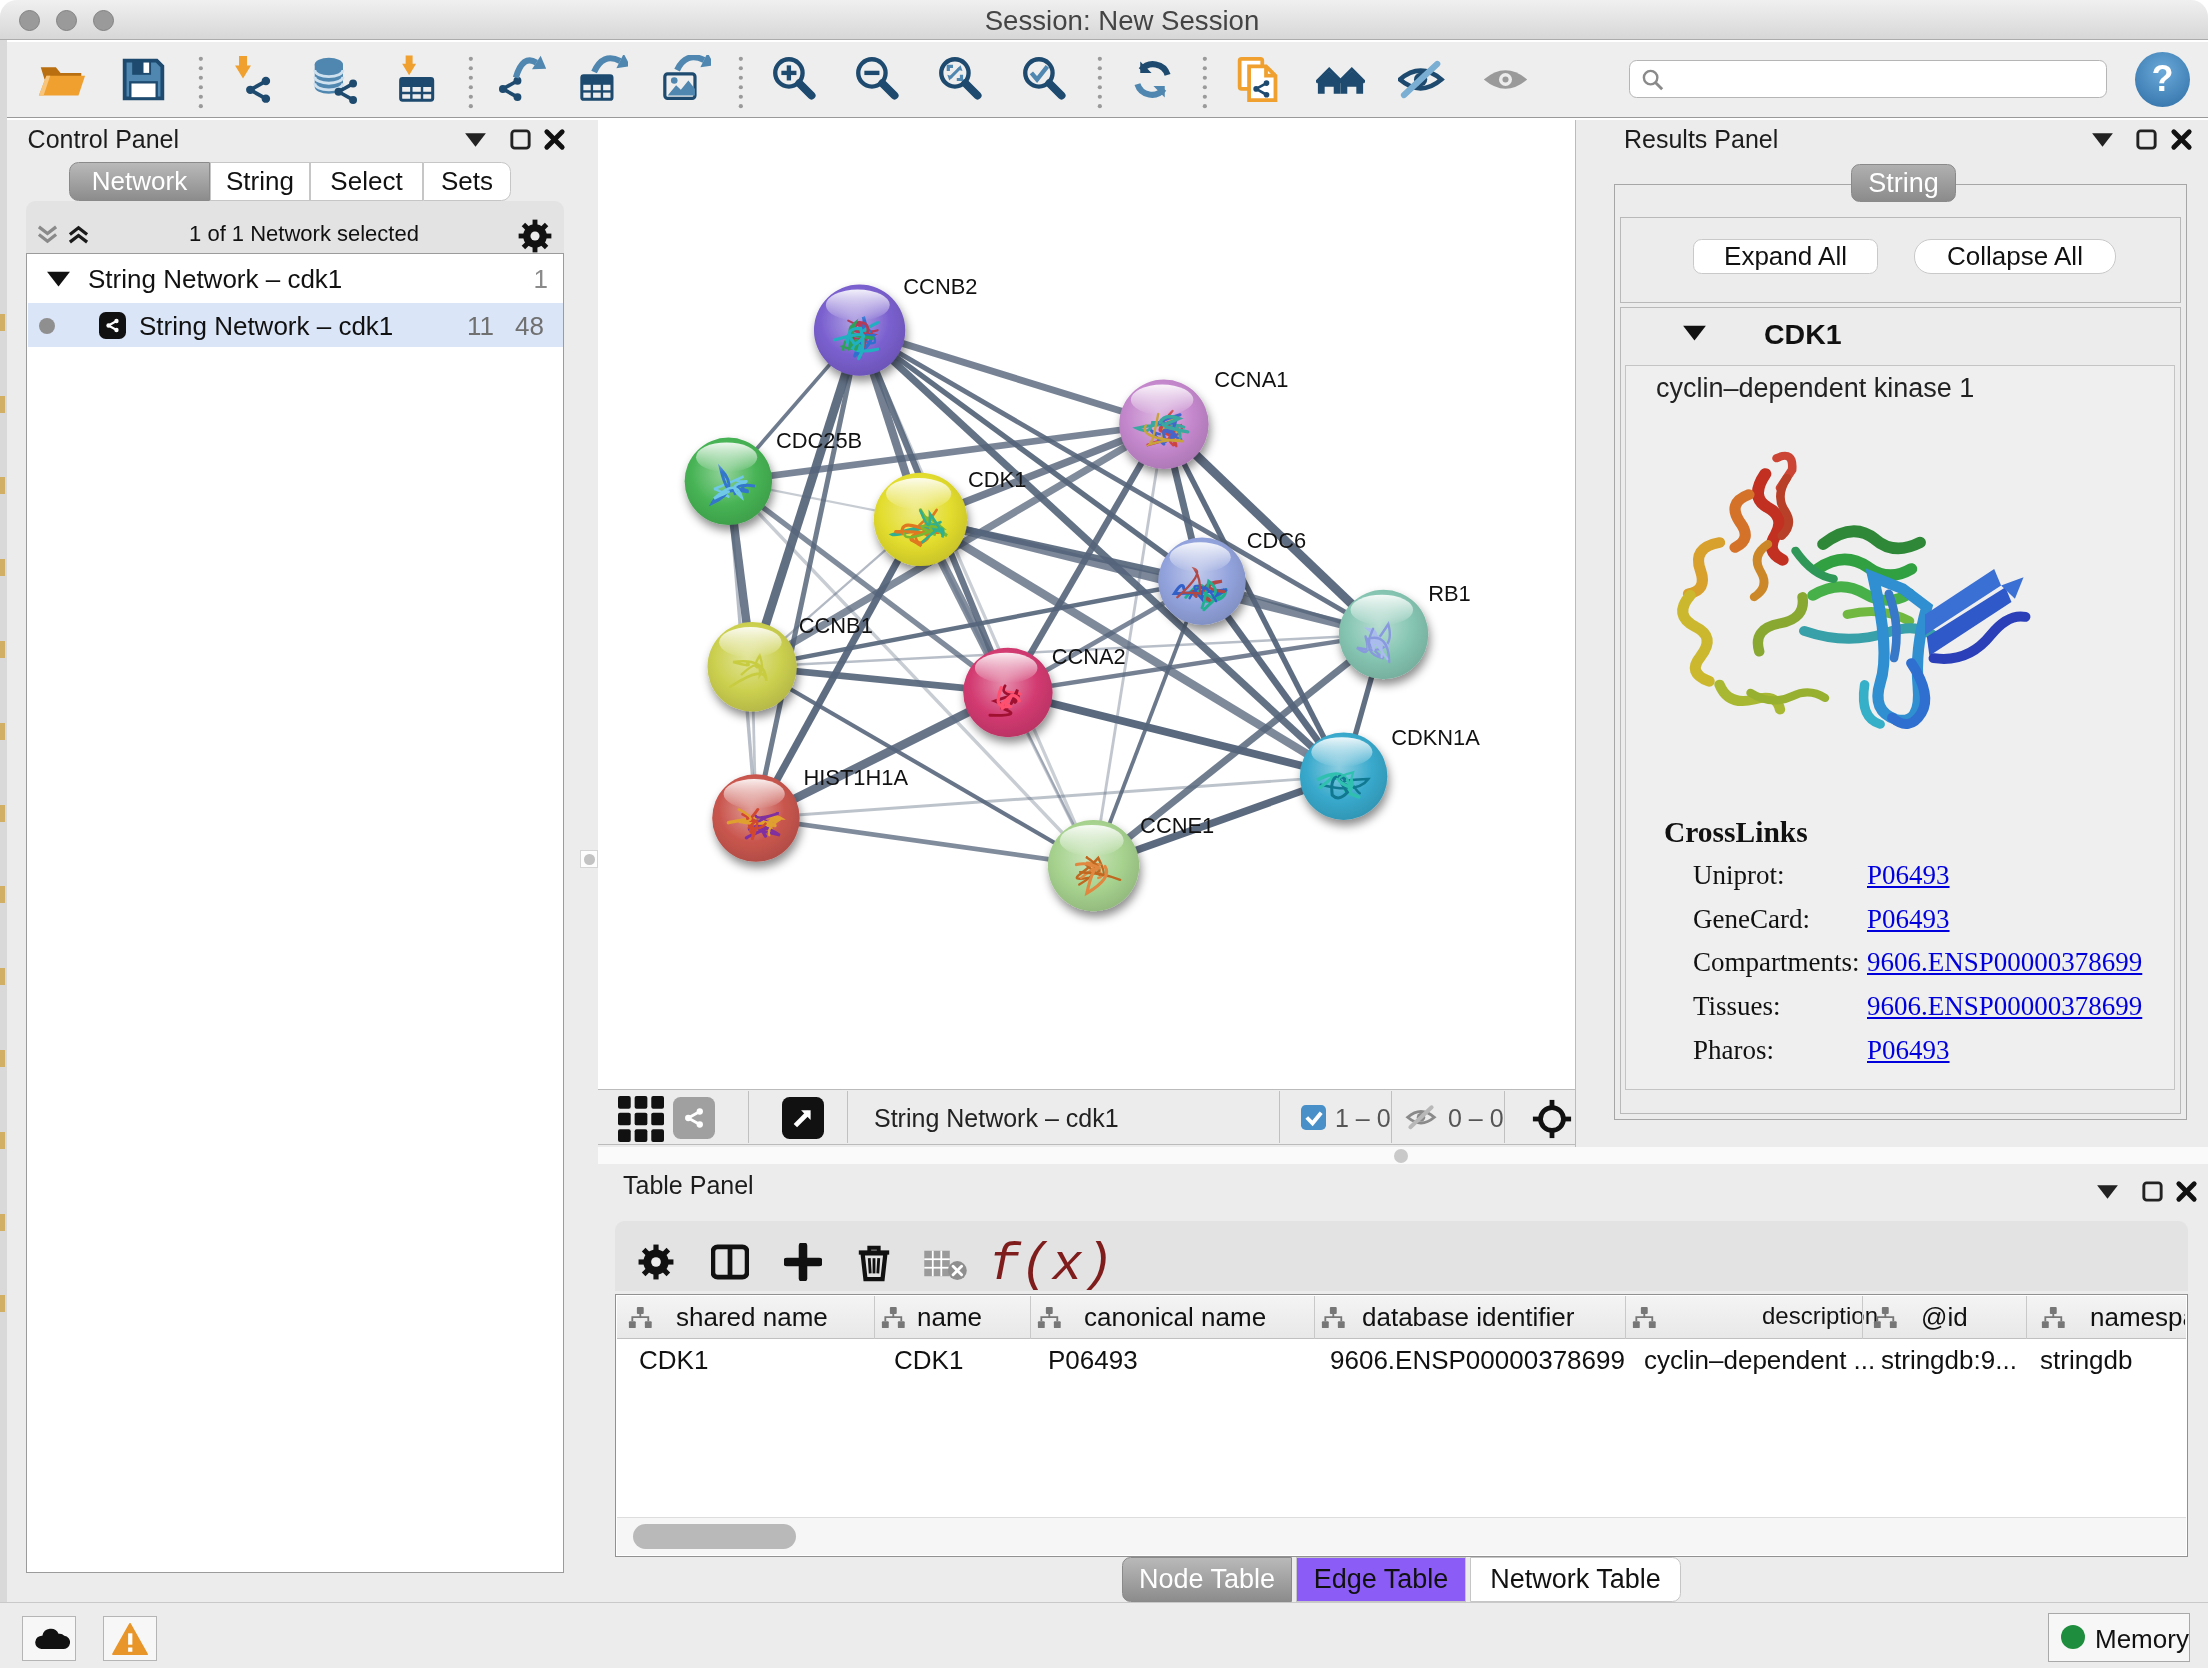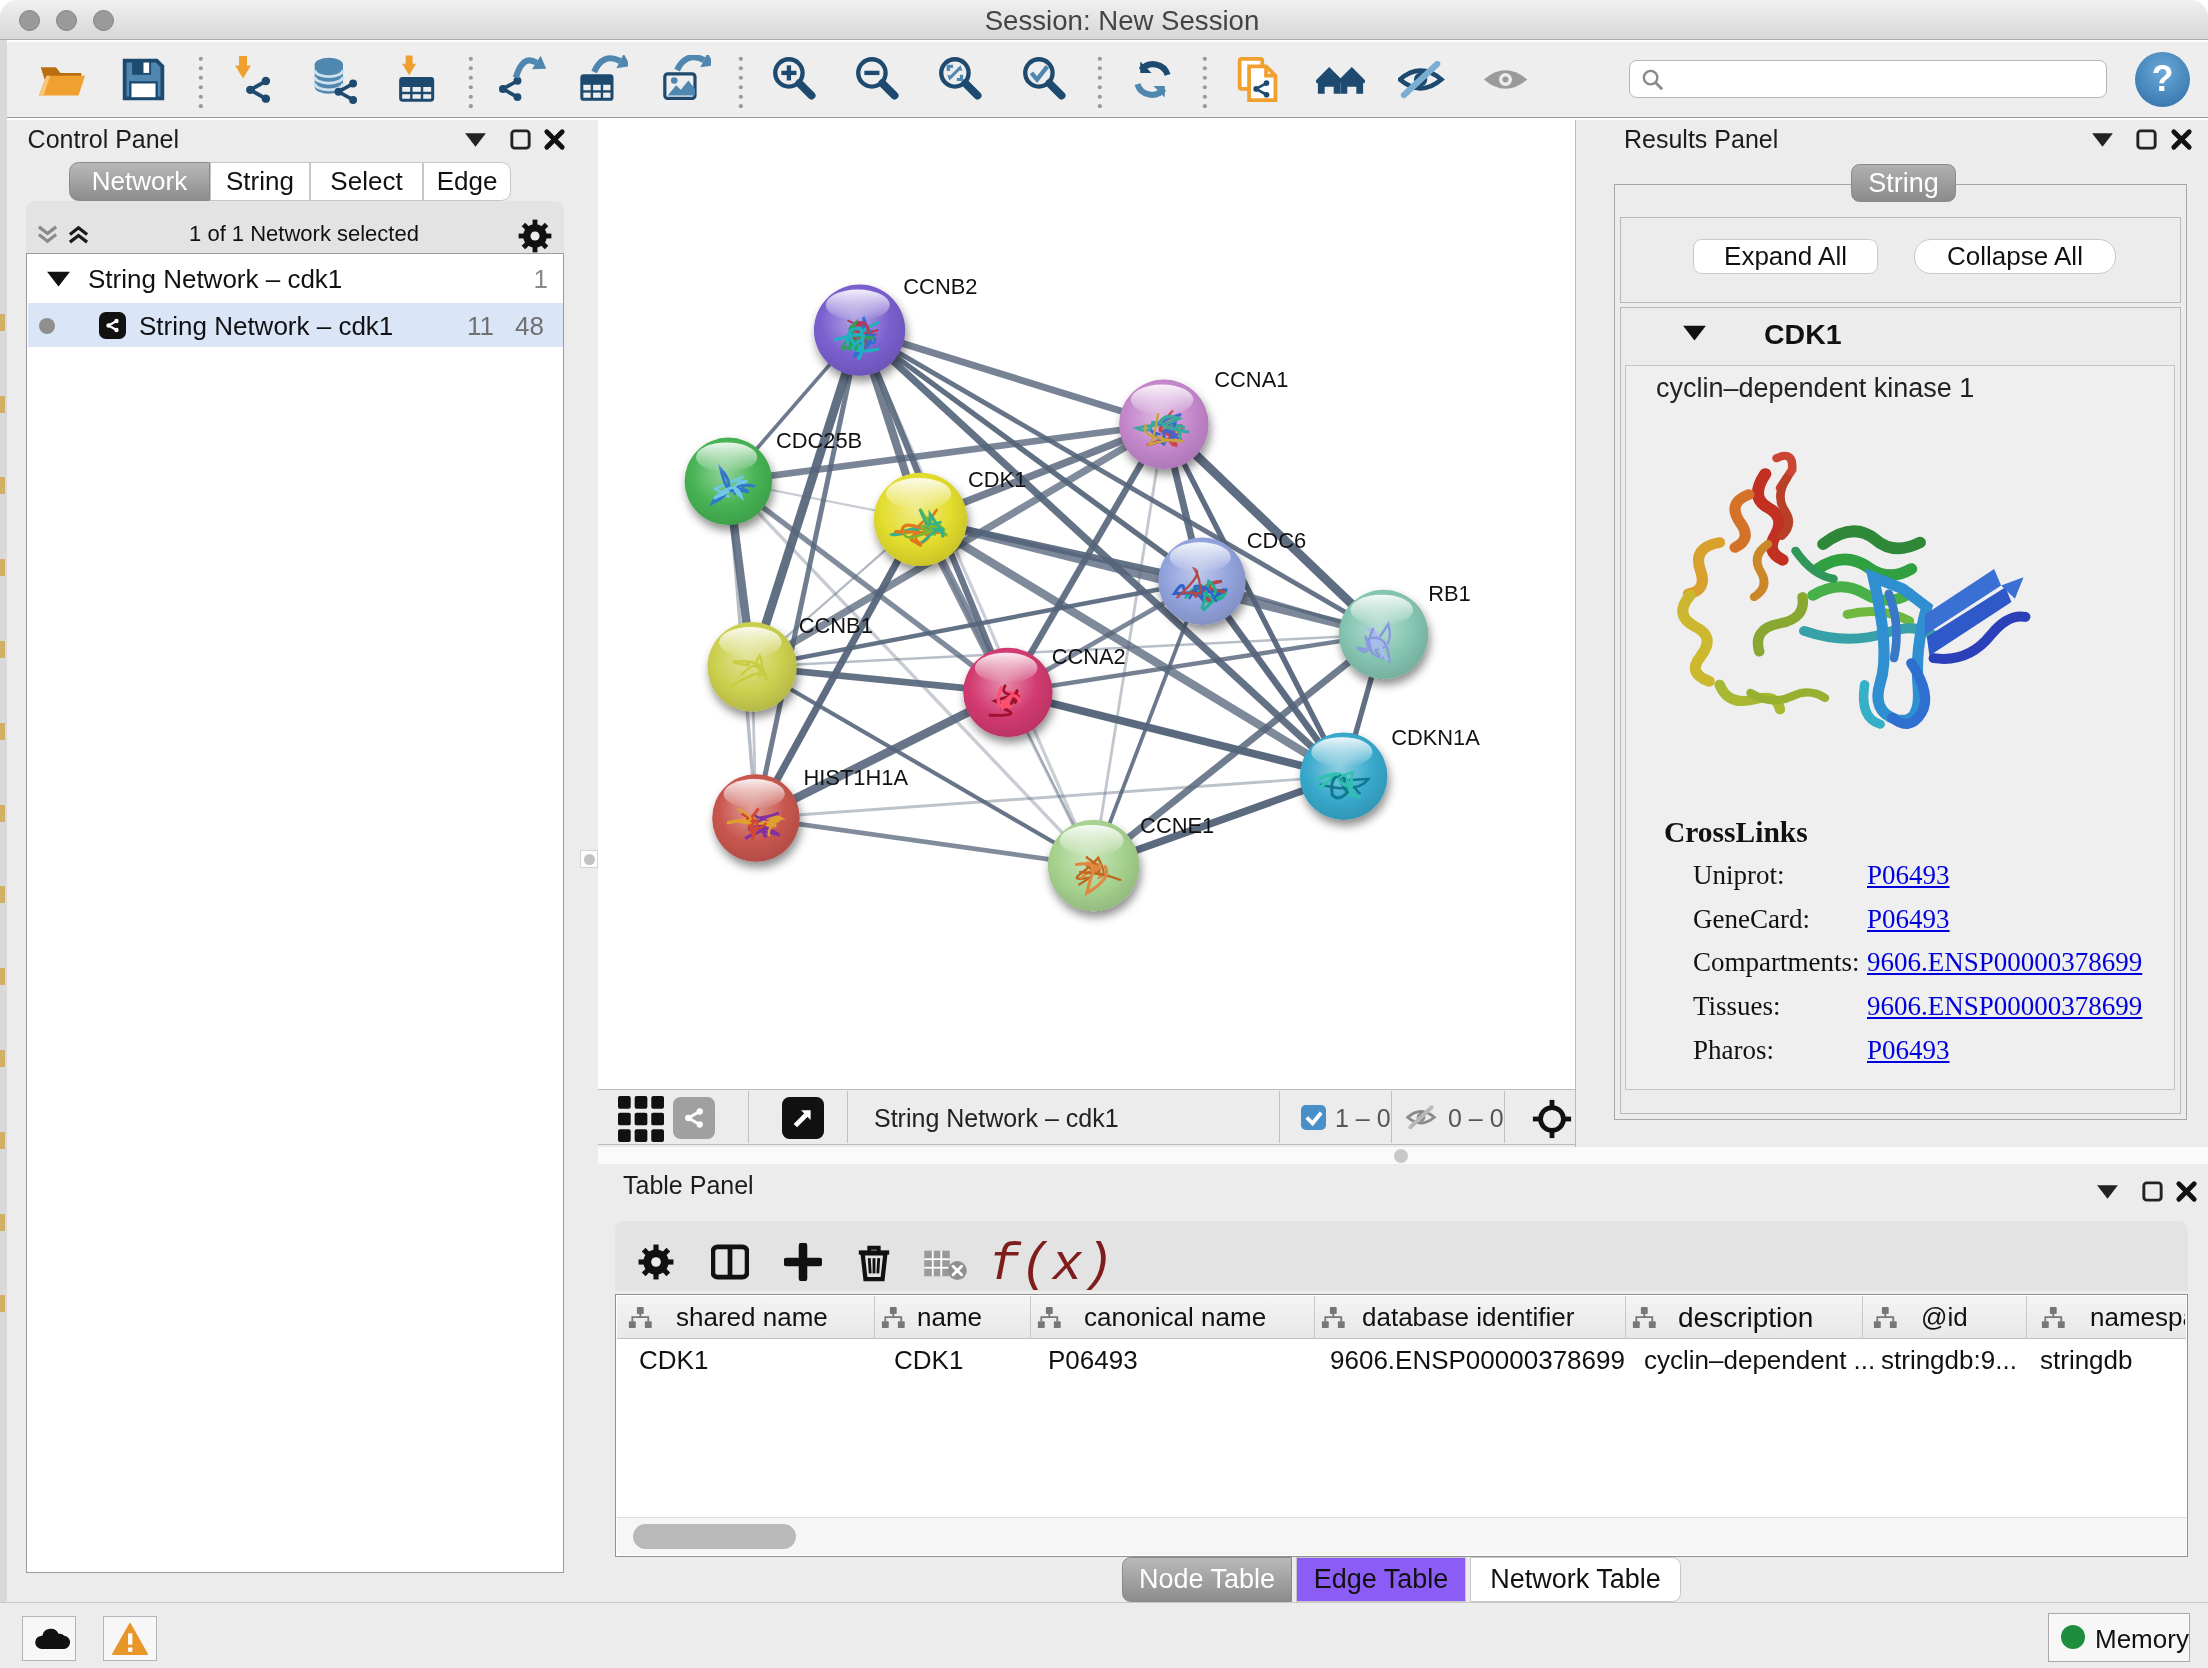--- a/index.html
+++ b/index.html
@@ -211,21 +211,21 @@
   </svg>
 <svg class="abs" style="left:542px;top:127px" width="25" height="25" viewBox="0 0 26 26">
     <g stroke="#111" stroke-width="5" stroke-linecap="round">
       <line x1="5" y1="5" x2="21" y2="21"></line>
       <line x1="21" y1="5" x2="5" y2="21"></line>
     </g>
   </svg>
 <div class="abs" style="left:69px;top:162px;width:141px;height:39px;background:linear-gradient(#b9b9b9,#8c8c8c);border:1px solid #8a8a8a;border-radius:9.5px 0 0 9.5px;color:#fff;font-size:26px;text-align:center;line-height:37px">Network</div>
 <div class="abs" style="left:210px;top:162px;width:100px;height:39px;background:#fff;border:1px solid #c6c6c6;color:#111;font-size:26px;text-align:center;line-height:37px;border-radius:0 0 0 0">String</div>
 <div class="abs" style="left:310px;top:162px;width:113px;height:39px;background:#fff;border:1px solid #c6c6c6;color:#111;font-size:26px;text-align:center;line-height:37px;border-radius:0 0 0 0">Select</div>
-<div class="abs" style="left:423px;top:162px;width:88px;height:39px;background:#fff;border:1px solid #c6c6c6;color:#111;font-size:26px;text-align:center;line-height:37px;border-radius:0 9.5px 9.5px 0">Edge</div>
+<div class="abs" style="left:423px;top:162px;width:88px;height:39px;background:#fff;border:1px solid #c6c6c6;color:#111;font-size:26px;text-align:center;line-height:37px;border-radius:0 9.5px 9.5px 0">Sets</div>
 <div class="abs" style="left:26px;top:201px;width:538px;height:52px;background:#e3e3e3;border-radius:9.5px 9.5px 0 0"></div>
 <svg class="abs" style="left:36px;top:224px" width="23" height="21" viewBox="0 0 24 22">
     <g fill="none" stroke="#8a8a8a" stroke-width="3.4">
       <path d="M3 3 l9 7 9-7"></path>
       <path d="M3 11 l9 7 9-7"></path>
     </g>
   </svg>
 <svg class="abs" style="left:67px;top:224px" width="23" height="21" viewBox="0 0 24 22">
     <g fill="none" stroke="#1a1a1a" stroke-width="3.4">
       <path d="M3 19 l9-7 9 7"></path>
@@ -754,21 +754,21 @@
 <svg class="abs" style="left:1320px;top:1305px" width="28.5" height="27" viewBox="0 0 30 28">
     <g fill="#777">
       <rect x="10.399999999999999" y="2" width="7.199999999999999" height="7.199999999999999" rx="1"></rect>
       <rect x="2" y="16.88" width="7.199999999999999" height="7.199999999999999" rx="1"></rect>
       <rect x="18.799999999999997" y="16.88" width="7.199999999999999" height="7.199999999999999" rx="1"></rect>
       <path d="M5.6 16.88 v-4.32 h16.799999999999997 v4.32" fill="none" stroke="#777" stroke-width="1.92"></path>
       <line x1="14.0" y1="9.2" x2="14.0" y2="13.52" stroke="#777" stroke-width="1.92"></line>
     </g>
   </svg>
 <div class="abs" style="left:1625px;top:1296px;width:1px;height:43px;background:#c9c9c9"></div>
-<div class="abs" style="left:1678px;top:1302px;width:183px;overflow:hidden;font-size:28px;color:#111;white-space:nowrap">description</div>
+<div class="abs" style="left:1762px;top:1302px;width:183px;overflow:hidden;font-size:24px;color:#111;white-space:nowrap">description</div>
 <svg class="abs" style="left:1631px;top:1305px" width="28.5" height="27" viewBox="0 0 30 28">
     <g fill="#777">
       <rect x="10.399999999999999" y="2" width="7.199999999999999" height="7.199999999999999" rx="1"></rect>
       <rect x="2" y="16.88" width="7.199999999999999" height="7.199999999999999" rx="1"></rect>
       <rect x="18.799999999999997" y="16.88" width="7.199999999999999" height="7.199999999999999" rx="1"></rect>
       <path d="M5.6 16.88 v-4.32 h16.799999999999997 v4.32" fill="none" stroke="#777" stroke-width="1.92"></path>
       <line x1="14.0" y1="9.2" x2="14.0" y2="13.52" stroke="#777" stroke-width="1.92"></line>
     </g>
   </svg>
 <div class="abs" style="left:1862px;top:1296px;width:1px;height:43px;background:#c9c9c9"></div>

